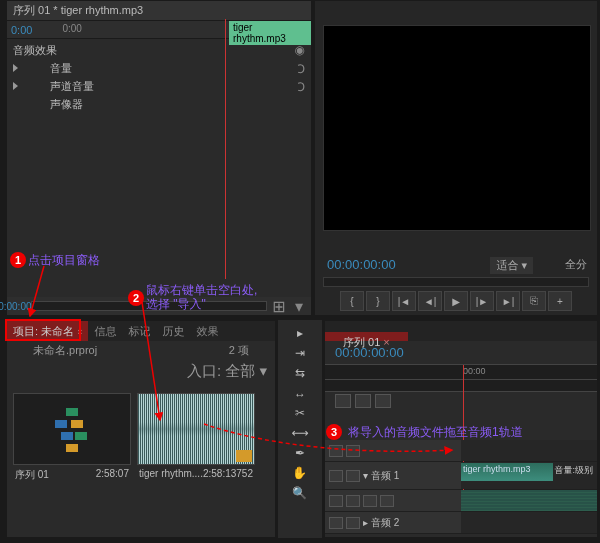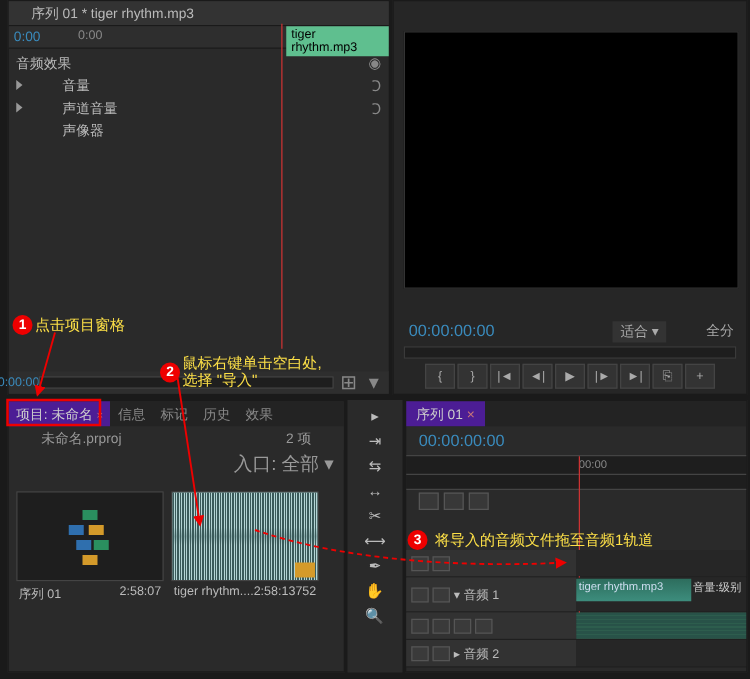--- a/index.html
+++ b/index.html
@@ -1,27 +1,27 @@
 <!DOCTYPE html>
 <html><head>
 <meta charset="utf-8">
 <style>
 * { margin: 0; padding: 0; box-sizing: border-box; font-family: "Microsoft YaHei", Arial, sans-serif; }
 body { background: #1a1a1a; width: 600px; height: 543px; overflow: hidden; position: relative; }
 .panel { background: #2a2a2a; border: 1px solid #1a1a1a; position: absolute; }
-.tab { padding: 2px 8px; background: #4c1d95; color: #ccc; font-size: 11px; }
+.tab { padding: 2px 8px; background: #7f1d1d; color: #ccc; font-size: 11px; }
 .tab.inactive { background: transparent; color: #888; }
 .row { display: flex; align-items: center; height: 18px; font-size: 11px; color: #bbb; padding: 0 6px; gap: 28px; }
 .tri { width: 0; height: 0; border-left: 5px solid #999; border-top: 4px solid transparent; border-bottom: 4px solid transparent; margin-right: 4px; }
 .icon-sm { width: 14px; height: 14px; display: inline-flex; align-items: center; justify-content: center; color: #888; margin: 0 1px; }
 
 
 #fx-panel { left: 6px; top: 0; width: 306px; height: 316px; }
 #fx-header { display: flex; align-items: center; background: #333; height: 20px; font-size: 11px; color: #bbb; border-bottom: 1px solid #1a1a1a; }
-#fx-header .title { flex: 1; padding-left: 18px; }
+#fx-header .title { flex: 1; padding-left: 6px; }
 #fx-body { padding: 2px 0; }
 .kf-icon { margin-left: auto; color: #888; font-size: 12px; }
 
 
 #monitor { left: 314px; top: 0; width: 284px; height: 316px; background: #262626; }
 #monitor-video { position: absolute; left: 8px; top: 24px; width: 268px; height: 206px; background: #000; border: 1px solid #333; }
 #monitor-tc { position: absolute; left: 12px; top: 256px; font-size: 13px; color: #3a8bbd; }
 #monitor-fit { position: absolute; right: 64px; top: 256px; font-size: 11px; color: #aaa; background: #333; padding: 1px 6px; }
 #monitor-full { position: absolute; right: 10px; top: 256px; font-size: 11px; color: #aaa; }
 #monitor-time-bar { position: absolute; left: 8px; top: 276px; right: 8px; height: 10px; background: #1e1e1e; border: 1px solid #3a3a3a; }
@@ -65,37 +65,37 @@
 .seq-icon .b5 { left: 26px; top: 26px; background: #2a8f5f; }
 .seq-icon .b6 { left: 17px; top: 38px; background: #d49a2a; }
 
 
 #tools { position: absolute; left: 278px; top: 320px; width: 44px; height: 218px; background: #2a2a2a; display: flex; flex-direction: column; align-items: center; padding: 4px 0; gap: 2px; }
 #tools .tool { width: 20px; height: 18px; display: flex; align-items: center; justify-content: center; color: #bbb; font-size: 12px; }
 
 
 #timeline { position: absolute; left: 324px; top: 320px; width: 274px; height: 218px; background: #2a2a2a; }
 #tl-tabs { display: flex; background: #232323; height: 20px; font-size: 11px; color: #ccc; }
-#tl-tabs .tab { padding: 3px 8px; }
+#tl-tabs .tab { padding: 3px 18px; margin-top: 11px; }
 #tl-tc { color: #3a8bbd; font-size: 13px; padding: 4px 10px; }
 #tl-ruler { height: 16px; background: #1e1e1e; border-top: 1px solid #444; border-bottom: 1px solid #444; position: relative; font-size: 9px; color: #888; }
 #tl-ruler span { position: absolute; left: 138px; top: 1px; }
 #tl-strip { height: 12px; background: #1e1e1e; border-bottom: 1px solid #444; }
 #tl-icons { height: 18px; display: flex; gap: 4px; padding: 2px 10px; }
 #tl-icons .ic { width: 16px; height: 14px; background: #383838; border: 1px solid #555; }
 .track { display: flex; height: 22px; border-bottom: 1px solid #1f1f1f; }
 .track-head { width: 136px; background: #323232; display: flex; align-items: center; gap: 3px; padding: 0 4px; font-size: 10px; color: #bbb; }
 .track-body { flex: 1; background: #262626; position: relative; }
 .clip-a { position: absolute; left: 0; top: 1px; height: 18px; width: 92px; background: linear-gradient(#2d6d5d, #3d8d7d); font-size: 9px; color: #cde; padding: 1px 2px; overflow: hidden; }
 .level-lbl { position: absolute; right: 4px; top: 2px; font-size: 9px; color: #ccc; }
 .tiny-btn { width: 14px; height: 12px; background: #3a3a3a; border: 1px solid #555; }
 
 
 .anno-circle { position: absolute; width: 16px; height: 16px; border-radius: 50%; background: #e00; color: #fff; font-size: 11px; display: flex; align-items: center; justify-content: center; font-weight: bold; z-index: 50; }
-.anno-text { position: absolute; color: #fde047; font-size: 12px; z-index: 50; text-align: center; }
+.anno-text { position: absolute; color: #8b5cf6; font-size: 12px; z-index: 50; text-align: center; }
 .arrow { position: absolute; z-index: 49; pointer-events: none; }
 
 
 #fx-bottom { position: absolute; bottom: 0; left: 0; right: 0; height: 18px; background: #2e2e2e; display: flex; align-items: center; padding: 0 4px; gap: 4px; }
 #fx-bottom .sb { flex: 1; height: 10px; background: #1e1e1e; border: 1px solid #444; }
 
 
 #redline { position: absolute; left: 218px; top: 18px; width: 1px; height: 260px; background: #c33; }
 
 </style>

